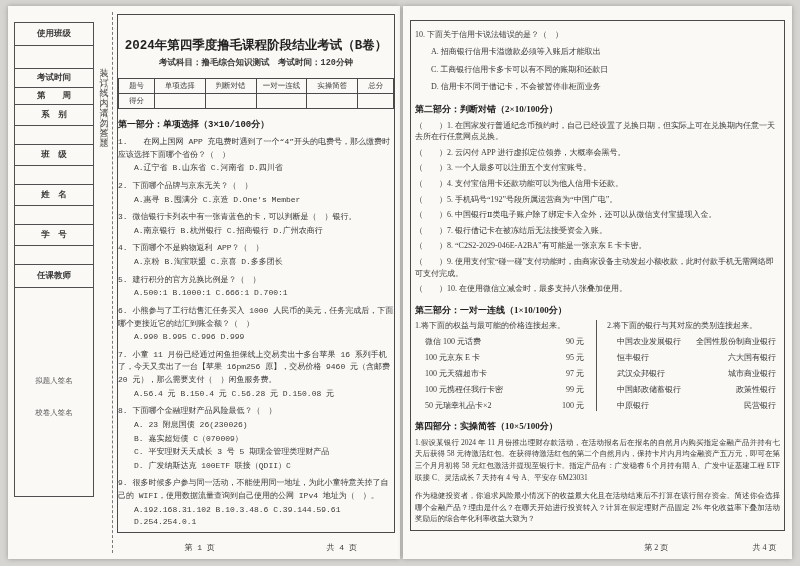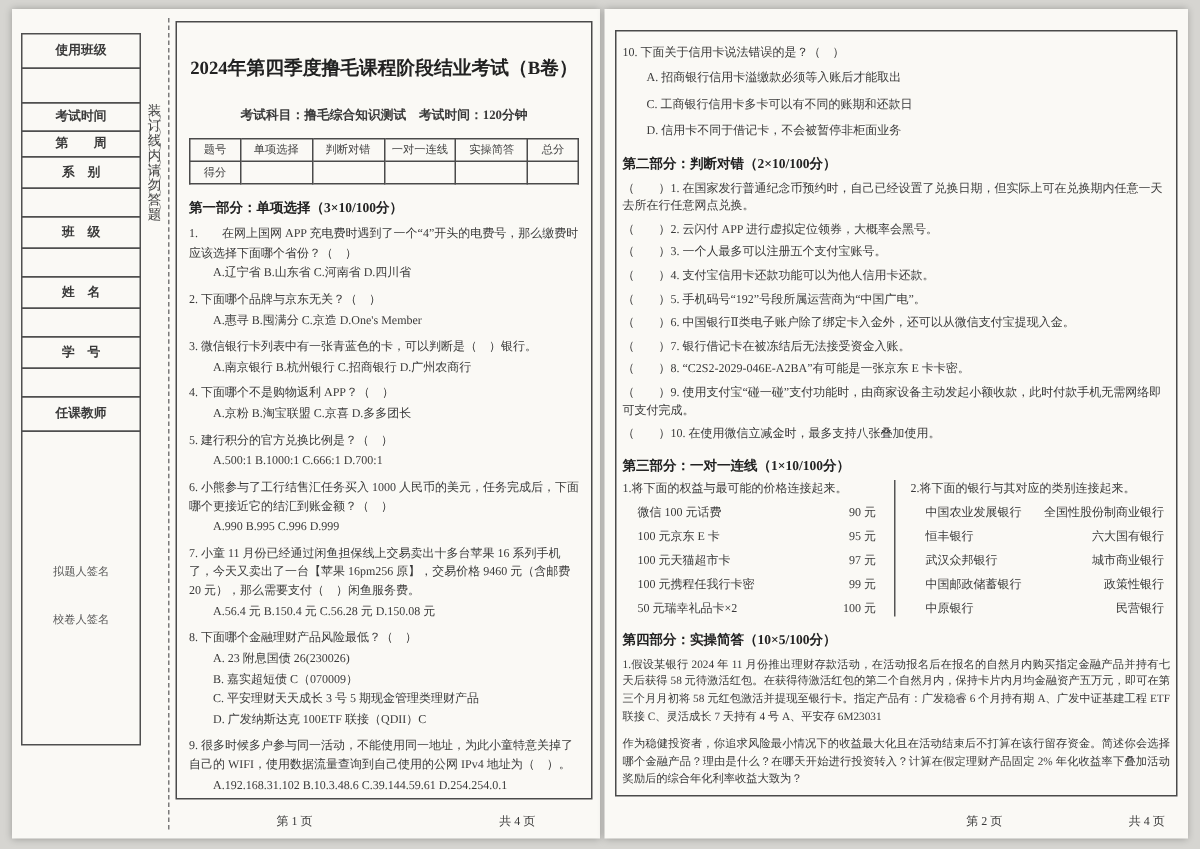--- a/index.html
+++ b/index.html
@@ -9,21 +9,21 @@
     font-family: "Liberation Serif", "DejaVu Serif", serif;
     color: #3a3a3a;
     position: relative;
     overflow: hidden;
   }
   .page {
     position: absolute;
     background: #faf9f5;
     box-shadow: 0 0 5px rgba(0,0,0,.28);
   }
-  #page-left  { left: 8px;  top: 6px; width: 392px; height: 553px; }
+  #page-left  { left: 8px;  top: 6px; width: 392px; height: 553px; font-family: Liberation Mono, monospace; }
   #page-right { left: 403px; top: 6px; width: 389px; height: 553px; }
 
   
   .sidebar { position: absolute; left: 6px; top: 16px; width: 80px; font-size: 8.5px; }
   .sb-cell {
     border: 1px solid #4f4f4f; margin-top: -1px;
     display: flex; align-items: center; justify-content: center;
     font-weight: bold; text-align: center;
   }
   .sb-cell:first-child { margin-top: 0; }
@@ -35,25 +35,25 @@
     position: absolute; left: 88px; top: 55px; height: 450px;
     writing-mode: vertical-rl; text-orientation: upright;
     font-size: 9px; letter-spacing: 5px; color: #444;
   }
   .binding-line { position: absolute; left: 104px; top: 6px; bottom: 6px;
                   border-left: 1px dashed #7a7a7a; }
 
   
   .content1 {
     position: absolute; left: 109px; top: 8px; right: 5px; bottom: 26px;
-    border: 1px solid #4a4a4a; padding: 6px 8px 2px; overflow: hidden;
+    border: 1px solid #4a4a4a; padding: 6px 0 2px; overflow: hidden;
   }
   .exam-title { margin-top: 16px; font-size: 12.5px; font-weight: bold;
                 text-align: center; white-space: nowrap; color: #222; }
-  .exam-subtitle { margin-top: 17px; font-size: 8.5px; font-weight: bold; text-align: center; }
+  .exam-subtitle { margin-top: 3px; font-size: 8.5px; font-weight: bold; text-align: center; }
   table.score { width: 100%; border-collapse: collapse; margin-top: 9px; table-layout: fixed; }
   table.score th, table.score td {
     border: 1px solid #4a4a4a; height: 15px; font-size: 7.5px;
     font-weight: normal; text-align: center; color: #444;
   }
   .sec-title { font-size: 9px; font-weight: bold; margin: 9px 0 2px; color: #222; }
   .q { margin-top: 5px; font-size: 8px; line-height: 1.58; }
   .q-text { }
   .q-opt { padding-left: 16px; margin-top: 1px; }
   .footer { position: absolute; left: 0; right: 0; bottom: 5px; height: 12px; font-size: 8px; }

